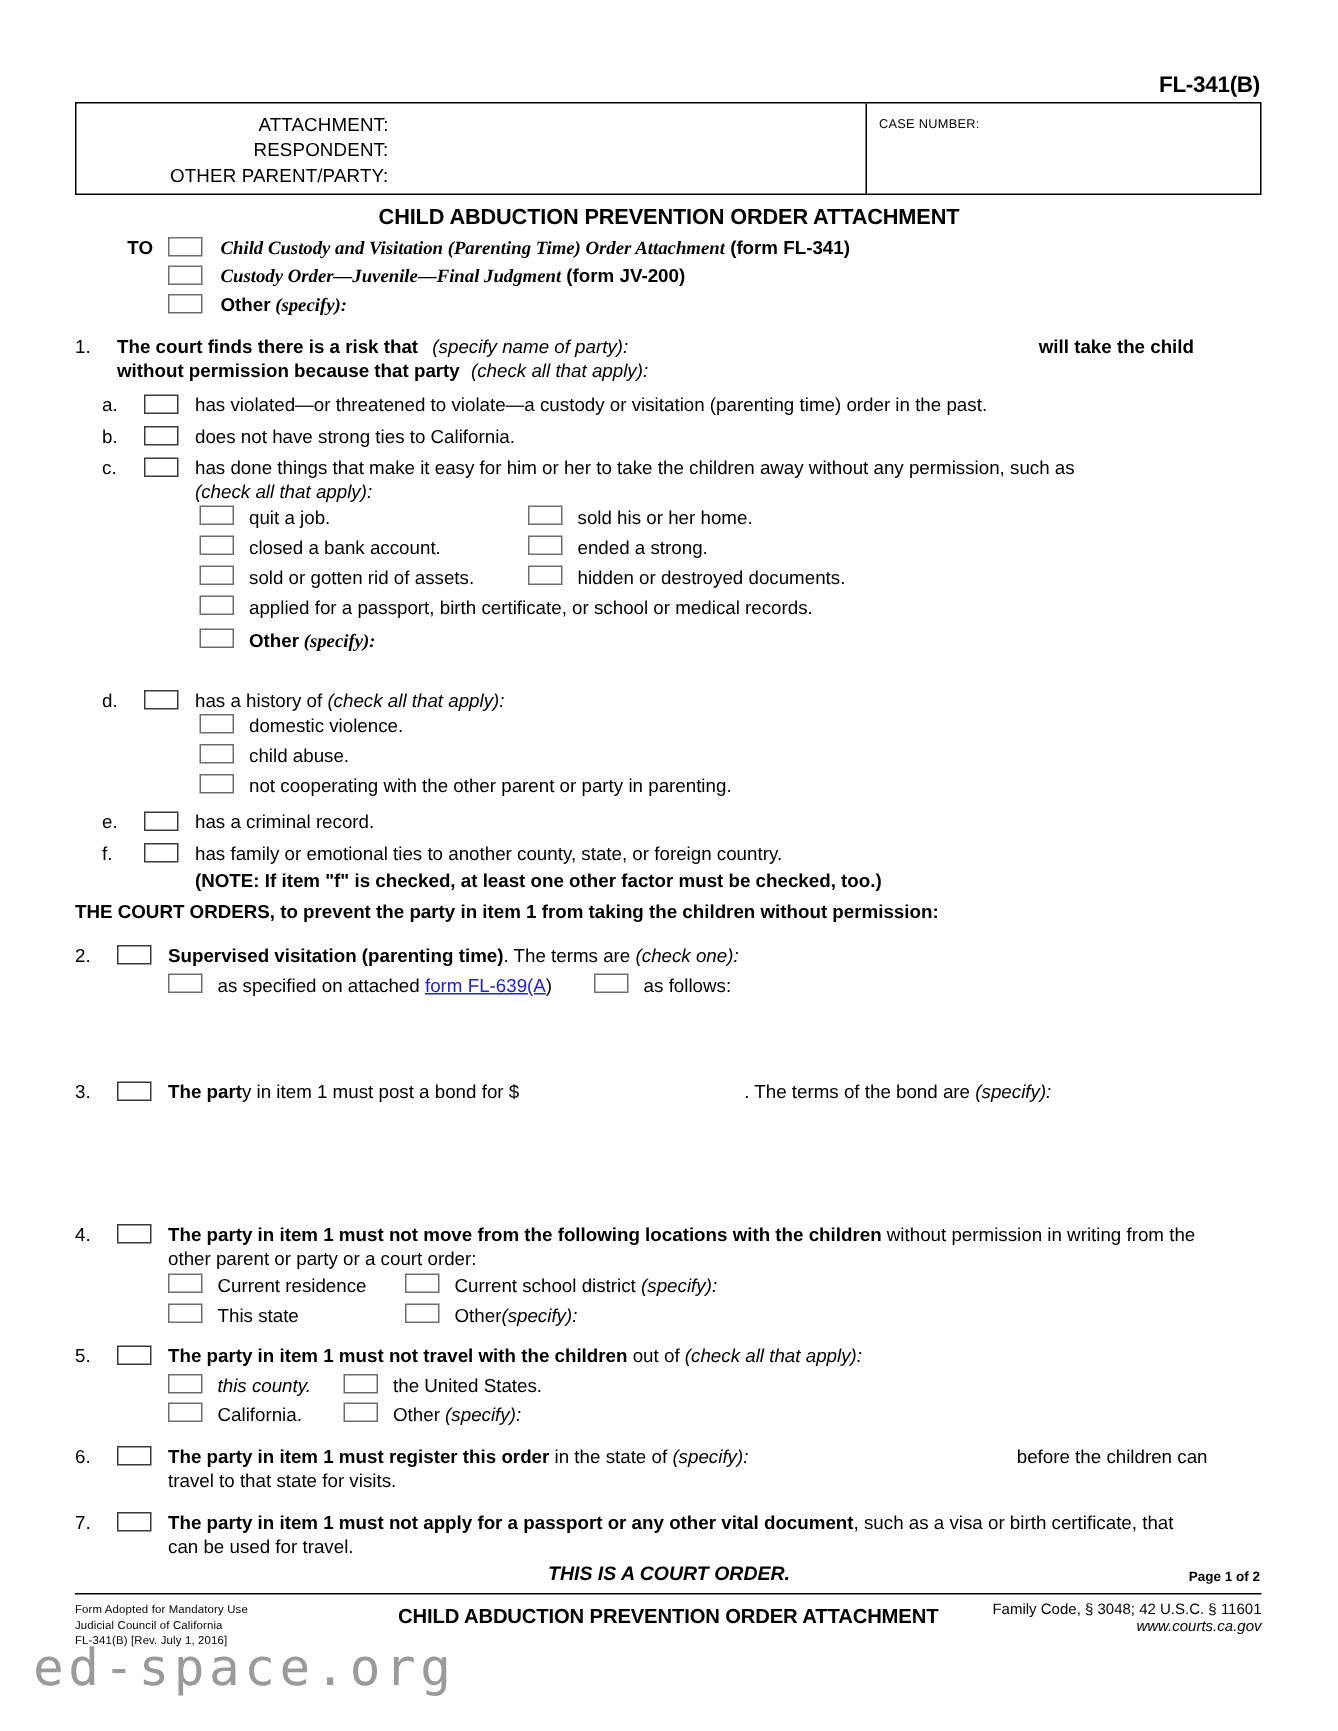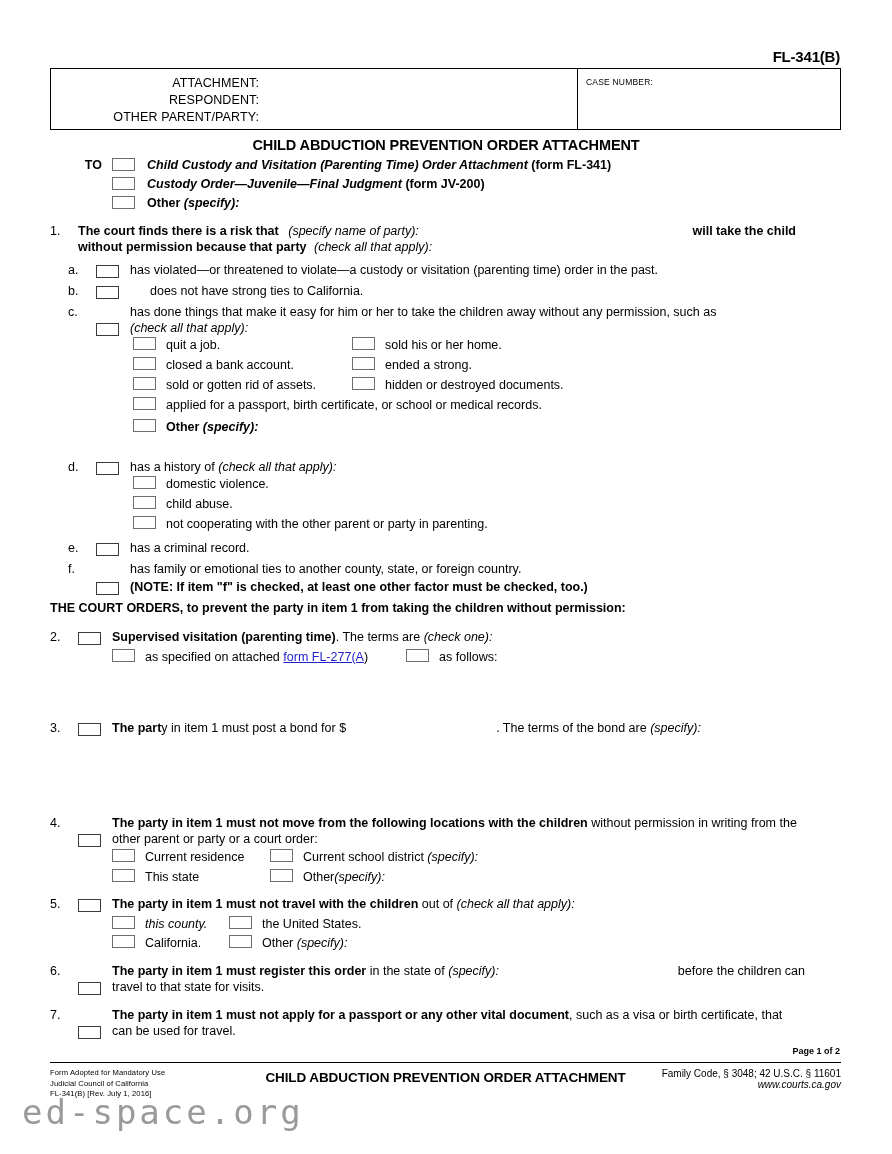--- a/index.html
+++ b/index.html
@@ -98,41 +98,41 @@
   }
   .to-label {
     width: 62px;
     text-align: right;
     padding-right: 10px;
     font-weight: bold;
     font-size: 12.5px;
     box-sizing: border-box;
   }
   .to-text { padding-left: 12px; }
-  .bi { font-weight: bold; font-style: italic; }
+  .bi { font-weight: bold; font-style: italic; font-family: Liberation Serif, serif; }
   .b  { font-weight: bold; }
   .i  { font-style: italic; }
 
   
   .item { position: absolute; font-size: 12.5px; line-height: 16px; }
   .num {
     position: absolute;
     left: 0;
     width: 22px;
     text-align: left;
     font-size: 12.5px;
   }
   .letter {
     position: absolute;
     width: 22px;
     text-align: left;
     font-size: 12.5px;
   }
 
-  .row { display: flex; align-items: flex-end; }
+  .row { display: flex; align-items: flex-start; }
   .row .cb { margin-top: 1px; }
   .lbl { padding-left: 11px; }
 
   .subrow {
     display: flex;
     align-items: flex-start;
     height: 20px;
     font-size: 12.5px;
   }
   .subrow .lbl { padding-left: 10px; }
@@ -284,21 +284,21 @@
   <div class="item" style="left:68px; top:262px; width:791px;">
     <span class="letter">a.</span>
     <div class="row" style="margin-left:28px;">
       <span class="cb dark"></span>
       <span class="lbl">has violated—or threatened to violate—a custody or visitation (parenting time) order in the past.</span>
     </div>
   </div>
 
   <div class="item" style="left:68px; top:283px; width:791px;">
     <span class="letter">b.</span>
-    <div class="row" style="margin-left:28px;gap:20px;">
+    <div class="row" style="margin-left:28px;">
       <span class="cb dark"></span>
       <span class="lbl">does not have strong ties to California.</span>
     </div>
   </div>
 
   <div class="item" style="left:68px; top:304px; width:791px;">
     <span class="letter">c.</span>
     <div class="row" style="margin-left:28px;">
       <span class="cb dark"></span>
       <div class="lbl">
@@ -401,23 +401,23 @@
     <span class="num">2.</span>
     <div class="row" style="margin-left:28px;">
       <span class="cb dark"></span>
       <span class="lbl"><span class="b">Supervised visitation (parenting time)</span><span>. The terms are</span> <span class="i">(check one):</span></span>
     </div>
   </div>
   <div class="item" style="left:112px; top:649px; width:700px;">
     <div class="subrow">
       <div class="col2">
         <span class="cb"></span>
-        <span class="lbl"><span>as specified on attached</span> <a class="formlink" href="#">form FL-277(A</a><span>)</span></span>
-      </div>
-      <div class="col2" style="margin-left:38px;">
+        <span class="lbl"><span>as specified on attached</span> <a class="formlink" href="#">form FL-639(A</a><span>)</span></span>
+      </div>
+      <div class="col2" style="margin-left:28px;">
         <span class="cb"></span>
         <span class="lbl">as follows:</span>
       </div>
     </div>
   </div>
 
   <div class="item" style="left:50px; top:720px; width:791px;">
     <span class="num">3.</span>
     <div class="row" style="margin-left:28px;">
       <span class="cb dark"></span>
@@ -506,20 +506,21 @@
     <span class="num">7.</span>
     <div class="row" style="margin-left:28px;">
       <span class="cb dark"></span>
       <div class="lbl" style="width:740px;">
         <div><span class="b">The party in item 1 must not apply for a passport or any other vital document</span><span>, such as a visa or birth certificate, that</span></div>
         <div>can be used for travel.</div>
       </div>
     </div>
   </div>
 
+  <div class="court-order-stamp">THIS IS A COURT ORDER.</div>
   <div class="page-of">Page 1 of 2</div>
 
   <div class="footer-rule"></div>
   <div class="footer">
     <div class="f-left">
       <div>Form Adopted for Mandatory Use</div>
       <div>Judicial Council of California</div>
       <div>FL-341(B)  [Rev. July 1, 2016]</div>
     </div>
     <div class="f-center">CHILD ABDUCTION PREVENTION ORDER ATTACHMENT</div>

